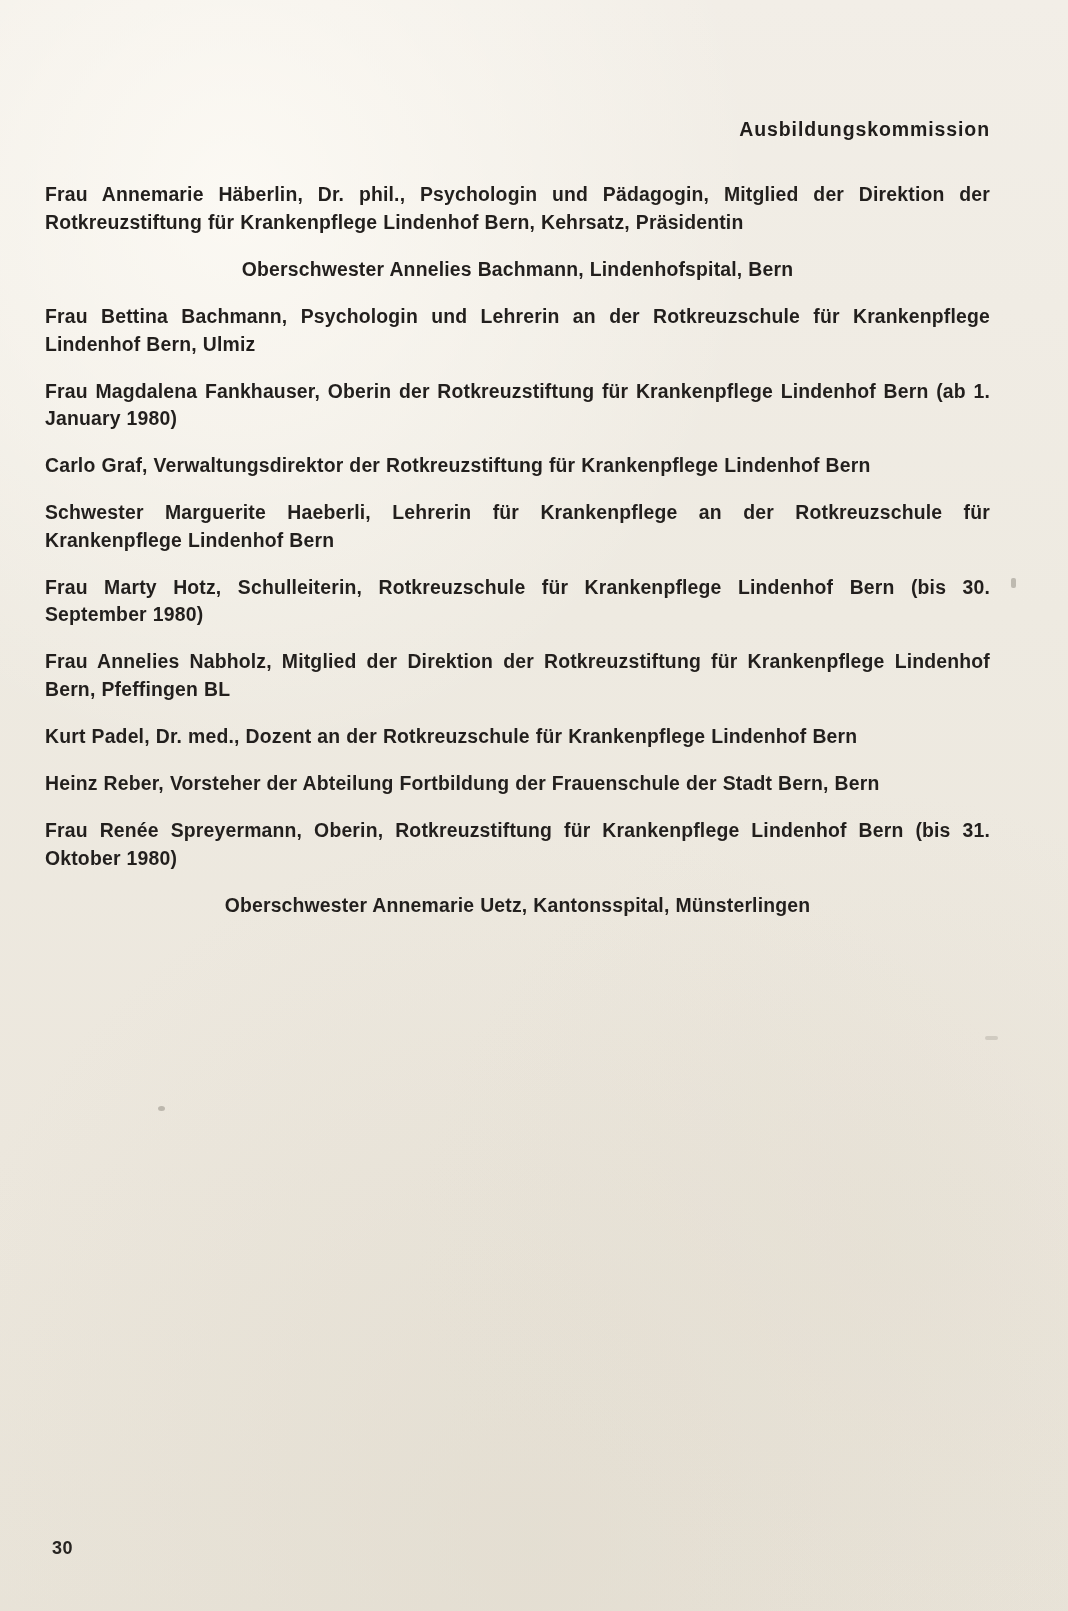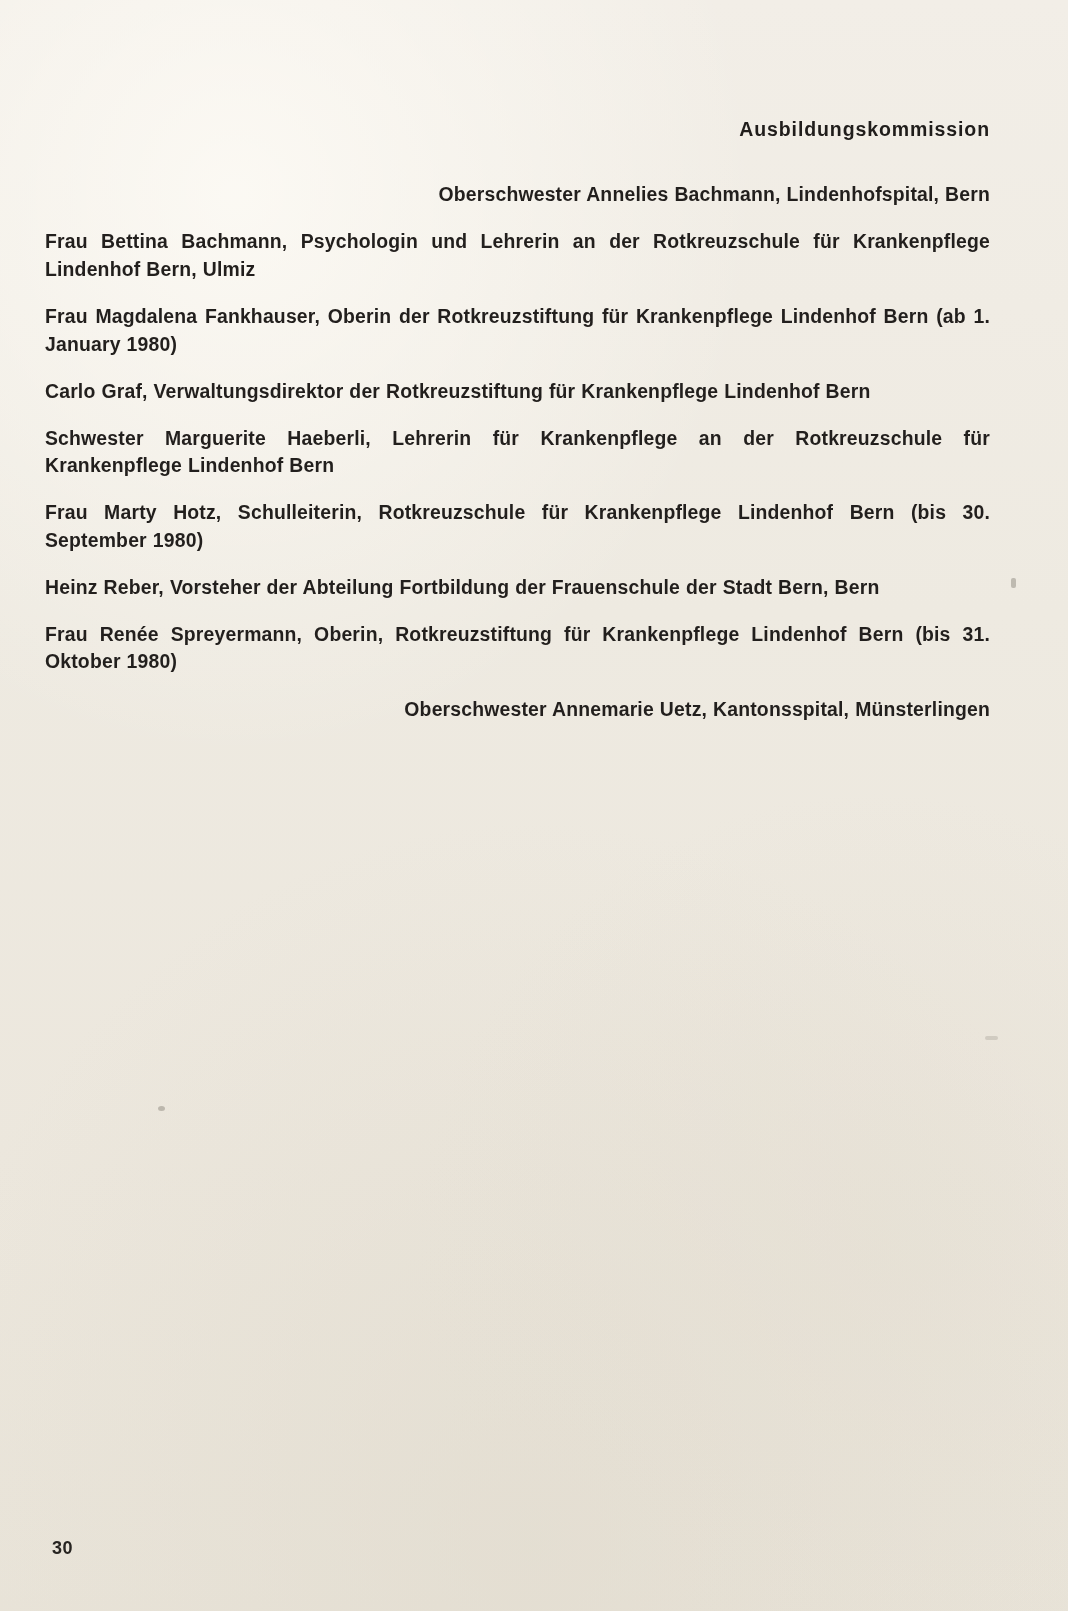--- a/index.html
+++ b/index.html
@@ -67,21 +67,21 @@
     word-spacing: 0.4px;
     font-weight: 600;
     -webkit-font-smoothing: none;
   }
   .member:last-child {
     margin-bottom: 15px;
     text-align: left;
   }
   
   .member.single {
-    text-align: right;
+    text-align: center;
   }
 
   .page-number {
     position: absolute;
     left: 52px;
     bottom: 52px;
     font-size: 18px;
     font-weight: 600;
     color: #272421;
     letter-spacing: 0.5px;
@@ -102,26 +102,29 @@
 
 <div class="paper"></div>
 
 <div class="page">
 
   <div class="content">
 
     <div class="running-head">Ausbildungskommission</div>
 
     <ul class="member-list">
+        <li class="member">Frau Annemarie Häberlin, Dr. phil., Psychologin und Pädagogin, Mitglied der Direktion der Rotkreuzstiftung für Krankenpflege Lindenhof Bern, Kehrsatz, Präsidentin</li>
         <li class="member single">Oberschwester Annelies Bachmann, Lindenhofspital, Bern</li>
         <li class="member">Frau Bettina Bachmann, Psychologin und Lehrerin an der Rotkreuzschule für Krankenpflege Lindenhof Bern, Ulmiz</li>
         <li class="member">Frau Magdalena Fankhauser, Oberin der Rotkreuzstiftung für Krankenpflege Lindenhof Bern (ab 1. January 1980)</li>
         <li class="member">Carlo Graf, Verwaltungsdirektor der Rotkreuzstiftung für Krankenpflege Lindenhof Bern</li>
         <li class="member">Schwester Marguerite Haeberli, Lehrerin für Krankenpflege an der Rotkreuzschule für Krankenpflege Lindenhof Bern</li>
         <li class="member">Frau Marty Hotz, Schulleiterin, Rotkreuzschule für Krankenpflege Lindenhof Bern (bis 30. September 1980)</li>
+        <li class="member">Frau Annelies Nabholz, Mitglied der Direktion der Rotkreuzstiftung für Krankenpflege Lindenhof Bern, Pfeffingen BL</li>
+        <li class="member">Kurt Padel, Dr. med., Dozent an der Rotkreuzschule für Krankenpflege Lindenhof Bern</li>
         <li class="member">Heinz Reber, Vorsteher der Abteilung Fortbildung der Frauenschule der Stadt Bern, Bern</li>
         <li class="member">Frau Renée Spreyermann, Oberin, Rotkreuzstiftung für Krankenpflege Lindenhof Bern (bis 31. Oktober 1980)</li>
         <li class="member single">Oberschwester Annemarie Uetz, Kantonsspital, Münsterlingen</li>
       </ul>
 
   </div>
 
   <div class="page-number">30</div>
 
   <span class="speck s1"></span>

